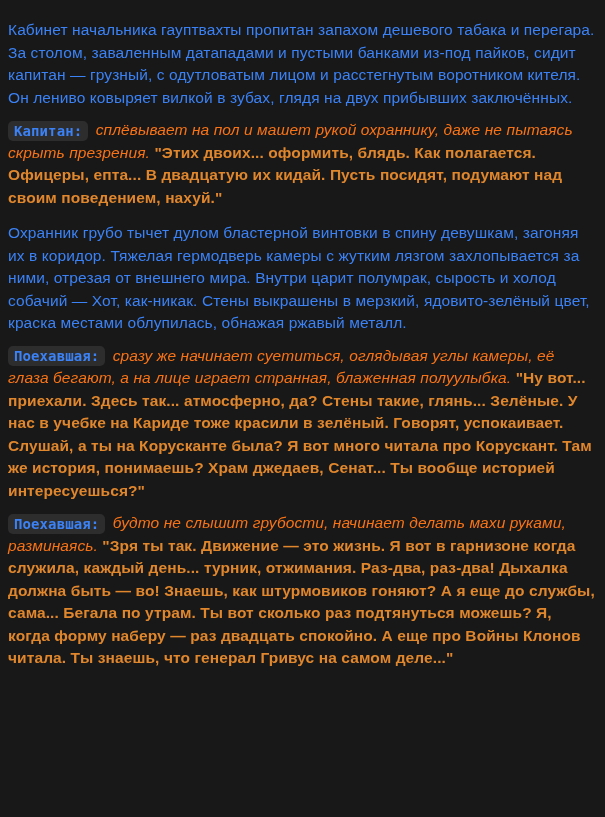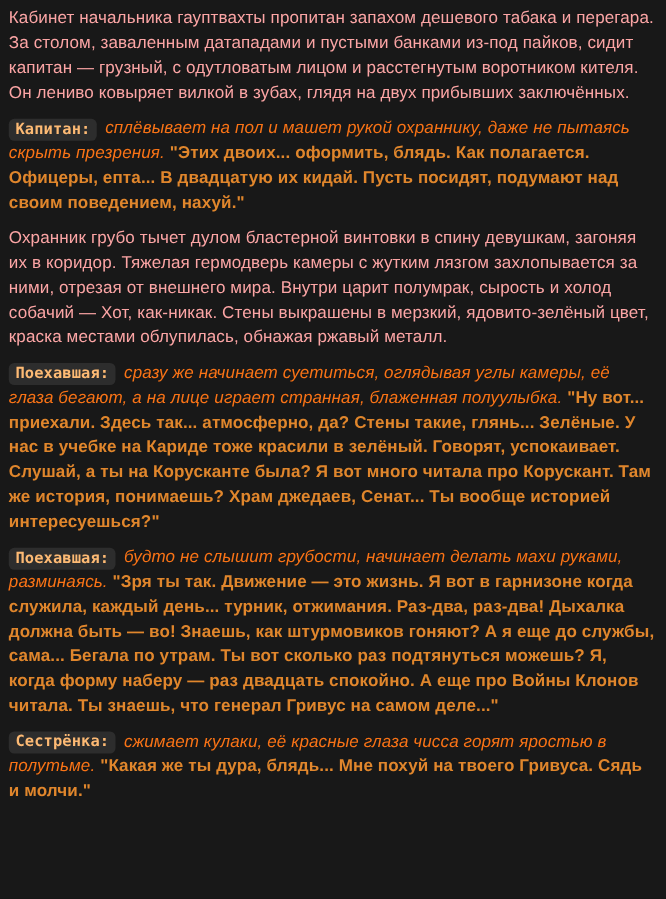--- a/index.html
+++ b/index.html
@@ -21,28 +21,29 @@
     overflow: hidden;
   }
   .block {
     font-size: 15.5px;
     line-height: 22.5px;
     margin: 0 0 10px 0;
     letter-spacing: 0.1px;
   }
   .block:last-child { margin-bottom: 0; }
   .narration {
-    color: #fca5a5;
+    color: #3b82f6;
     font-weight: 500;
+    margin-top: 13px;
   }
   .name-chip {
     font-family: "DejaVu Sans Mono", "Liberation Mono", monospace;
     font-weight: 700;
     font-size: 14px;
-    color: #fdba74;
+    color: #3b82f6;
     background: #2d2d2d;
     border-radius: 5px;
     padding: 1.5px 6px 2.5px 6px;
     margin-right: 3px;
     white-space: nowrap;
   }
   .action {
     color: #f97316;
     font-style: italic;
     font-weight: 400;
@@ -73,19 +74,14 @@
     <span class="dialogue">"Ну вот... приехали. Здесь так... атмосферно, да? Стены такие, глянь... Зелёные. У нас в учебке на Кариде тоже красили в зелёный. Говорят, успокаивает. Слушай, а ты на Корусканте была? Я вот много читала про Корускант. Там же история, понимаешь? Храм джедаев, Сенат... Ты вообще историей интересуешься?"</span>
   </p>
 
 
   <p class="block">
     <span class="name-chip">Поехавшая:</span>
     <span class="action">будто не слышит грубости, начинает делать махи руками, разминаясь.</span>
     <span class="dialogue">"Зря ты так. Движение — это жизнь. Я вот в гарнизоне когда служила, каждый день... турник, отжимания. Раз-два, раз-два! Дыхалка должна быть — во! Знаешь, как штурмовиков гоняют? А я еще до службы, сама... Бегала по утрам. Ты вот сколько раз подтянуться можешь? Я, когда форму наберу — раз двадцать спокойно. А еще про Войны Клонов читала. Ты знаешь, что генерал Гривус на самом деле..."</span>
   </p>
 
-  <p class="block">
-    <span class="name-chip">Сестрёнка:</span>
-    <span class="action">сжимает кулаки, её красные глаза чисса горят яростью в полутьме.</span>
-    <span class="dialogue">"Какая же ты дура, блядь... Мне похуй на твоего Гривуса. Сядь и молчи."</span>
-  </p>
 
 </div>
 
 </body></html>

